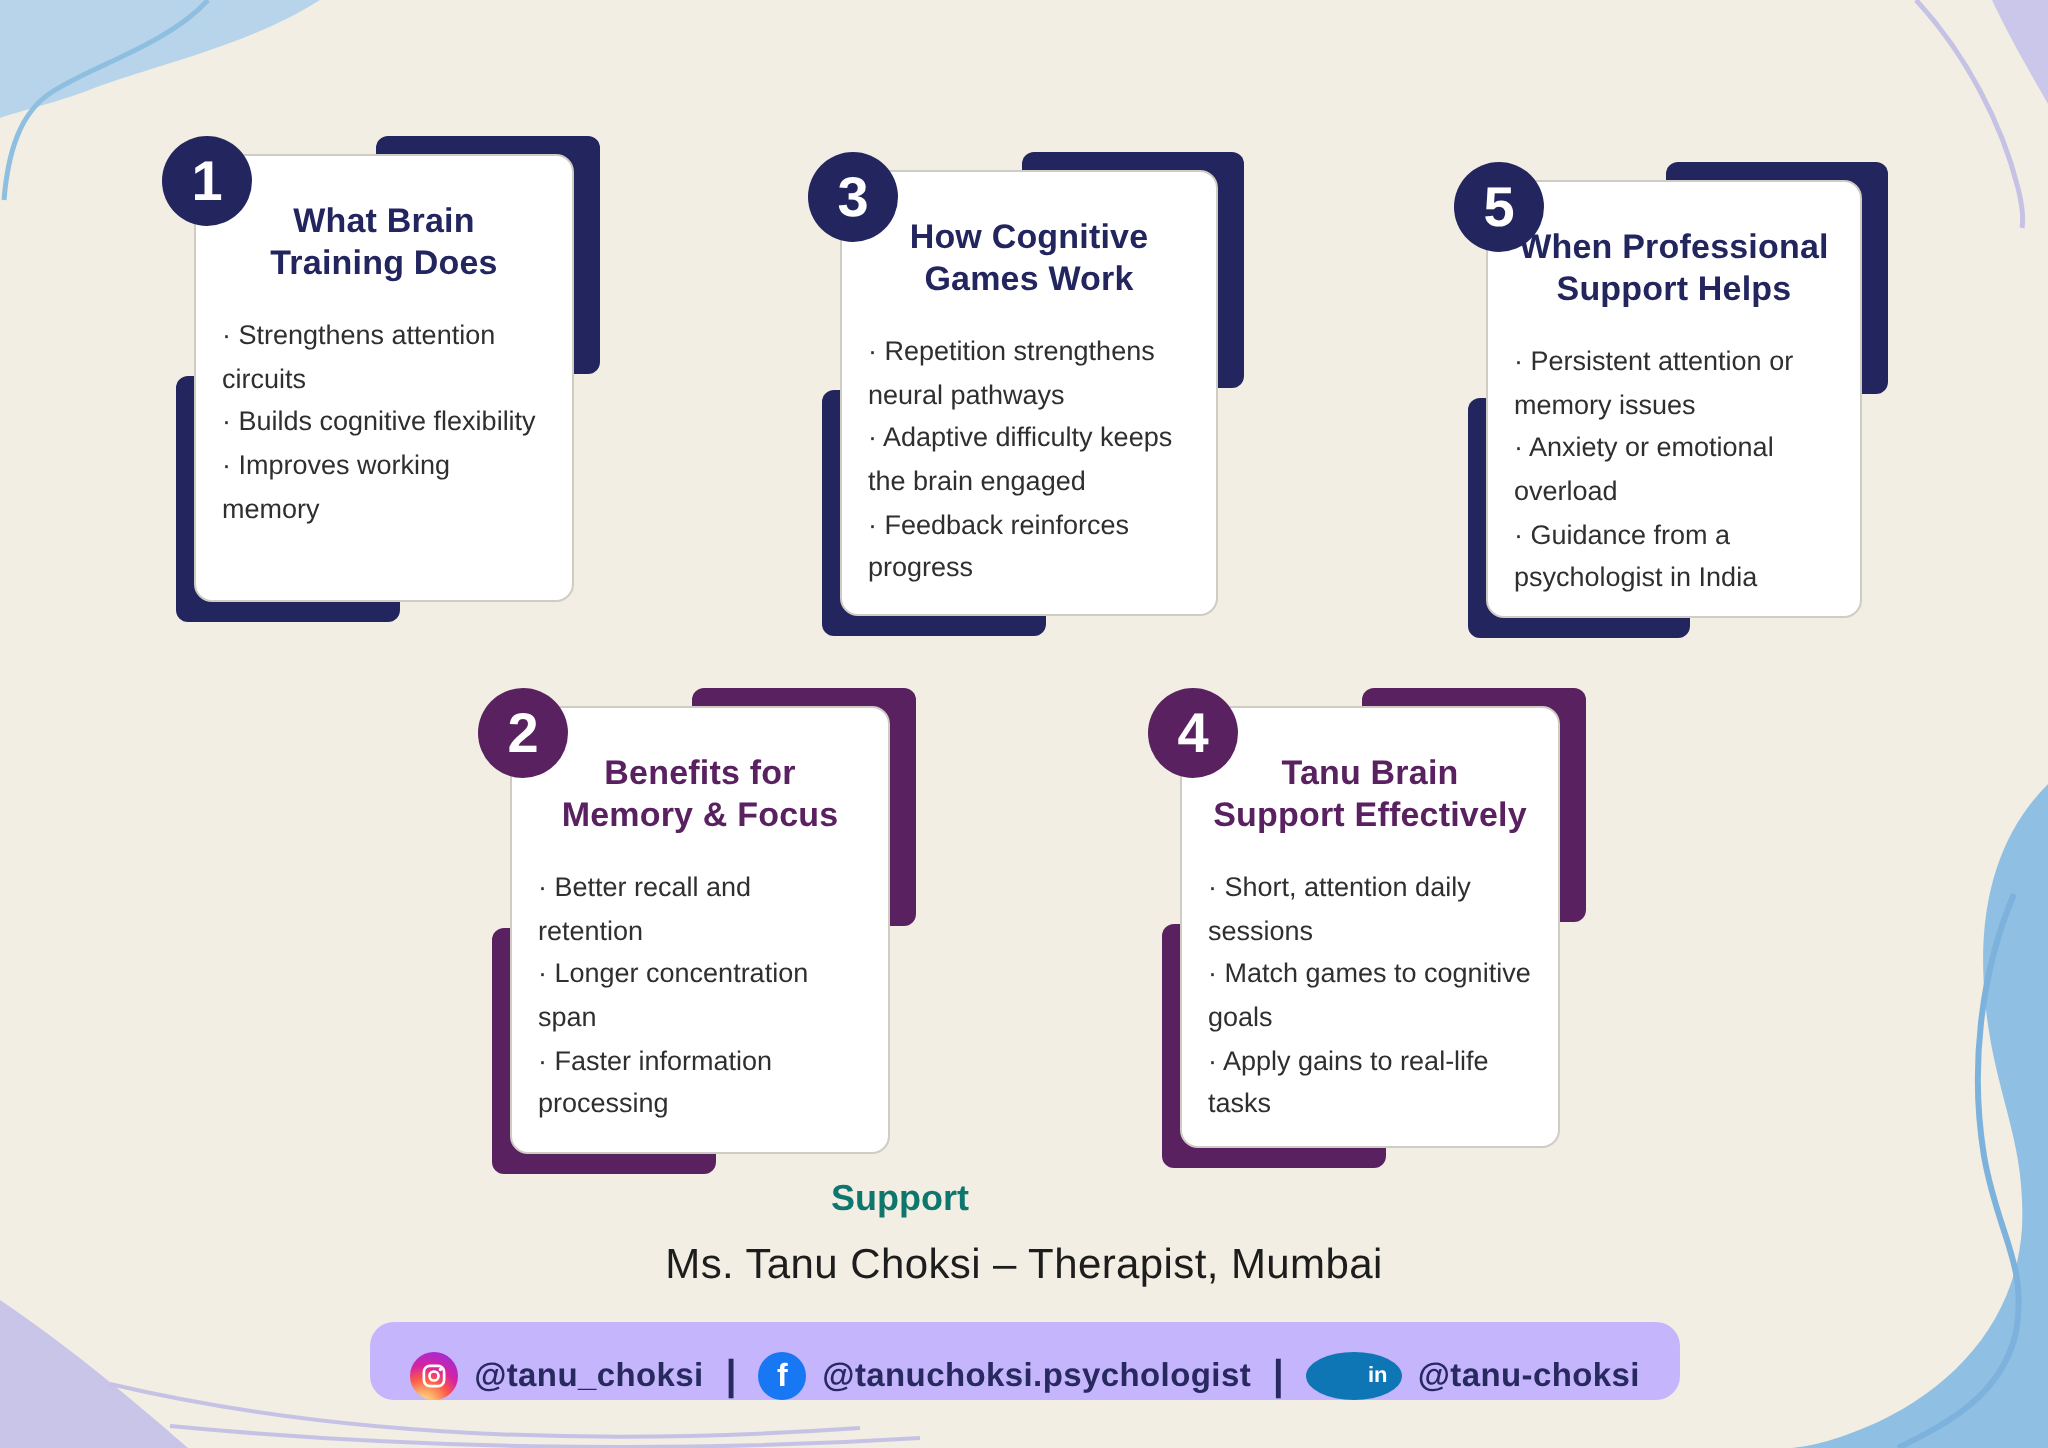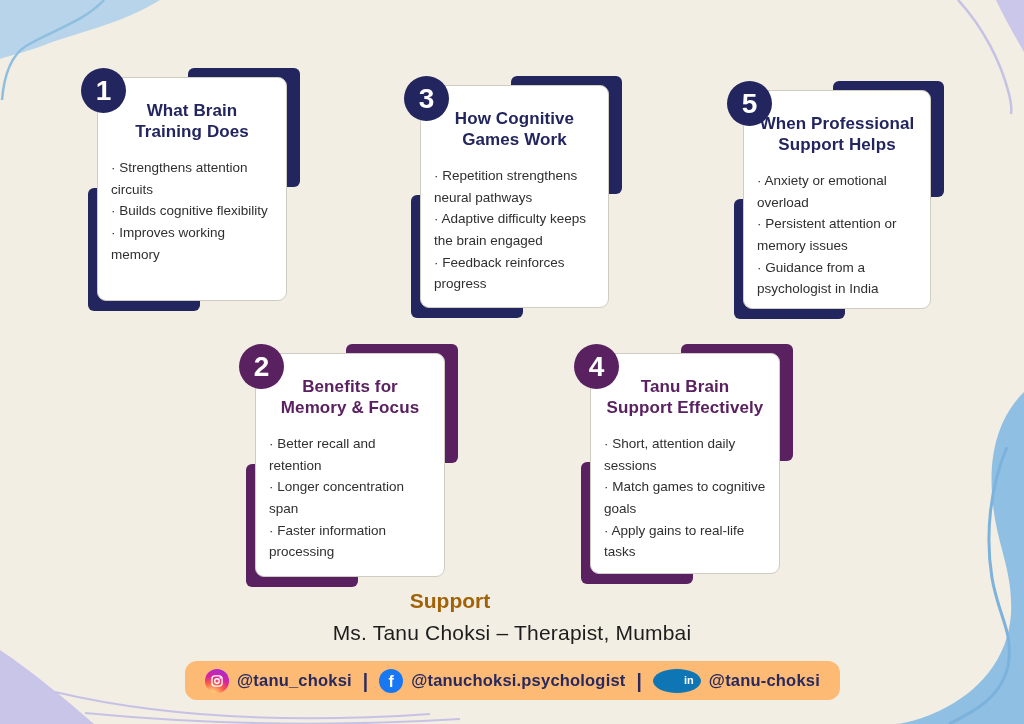--- a/index.html
+++ b/index.html
@@ -16,27 +16,27 @@
   .card .num{position:absolute;left:-16px;top:-9px;width:45px;height:45px;border-radius:50%;
     background:var(--accent);color:#fff;display:flex;align-items:center;justify-content:center;
     font-size:28px;font-weight:700;z-index:3;}
   .card-title{font-size:17px;font-weight:700;line-height:1.24;text-align:center;color:var(--accent);
     letter-spacing:.1px;}
   .card-bullets{margin-top:15px;font-size:13.5px;line-height:1.6;color:#2f2f2f;}
   .bullet{margin:0;}
 
   
   .support-heading{position:absolute;left:0;top:589px;width:900px;text-align:center;
-    font-size:21px;font-weight:700;color:#a16207;}
+    font-size:18px;font-weight:700;color:#0f766e;}
   .support-name{position:absolute;left:0;top:621px;width:1024px;text-align:center;
     font-size:21px;font-weight:400;color:#1d1d1d;letter-spacing:.2px;}
 
   
-  .social-bar{position:absolute;left:185px;top:661px;width:655px;height:39px;background:#fdba74;
-    border-radius:12px;display:flex;align-items:center;justify-content:center;gap:11px;}
+  .social-bar{position:absolute;left:185px;top:661px;width:655px;height:39px;background:#c4b5fd;
+    border-radius:12px;display:flex;align-items:flex-end;justify-content:center;gap:11px;}
   .sgroup{display:flex;align-items:center;gap:8px;}
   .handle{font-size:16.5px;font-weight:600;color:#27295f;letter-spacing:.2px;}
   .sep{font-size:19px;font-weight:700;color:#27295f;transform:scaleY(1.1);}
   .icon{width:24px;height:24px;border-radius:50%;display:flex;align-items:center;justify-content:center;flex:none;}
   .icon.ig{background:radial-gradient(circle at 28% 112%, #fdf497 0%, #fdb46b 20%, #fd5949 42%, #d6249f 62%, #a12bd6 90%);}
   .icon.fb{background:#1877f2;color:#fff;font-weight:700;font-size:16px;line-height:1;}
   .icon.fb span{display:block;transform:translateY(1px);}
   .icon.li{background:#0e76b5;color:#fff;font-weight:700;font-size:11px;line-height:1;padding-left:24px;}
 </style>
 </head>
@@ -93,22 +93,22 @@
   <div class="card" style="left: 743px; top: 90px; width: 188px; height: 219px; --accent: #23255f;">
     <div class="rect-tr"></div>
     <div class="rect-bl"></div>
     <div class="num">5</div>
     <div class="card-body">
       <div class="card-title">
         <div>When Professional</div>
         <div>Support Helps</div>
       </div>
       <div class="card-bullets">
+        <p class="bullet">· Persistent attention or memory issues</p>
         <p class="bullet">· Anxiety or emotional overload</p>
-        <p class="bullet">· Persistent attention or memory issues</p>
         <p class="bullet">· Guidance from a psychologist in India</p>
       </div>
     </div>
   </div>
 
   <div class="card" style="left: 255px; top: 353px; width: 190px; height: 224px; --accent: #5a2161;">
     <div class="rect-tr"></div>
     <div class="rect-bl"></div>
     <div class="num">2</div>
     <div class="card-body">

